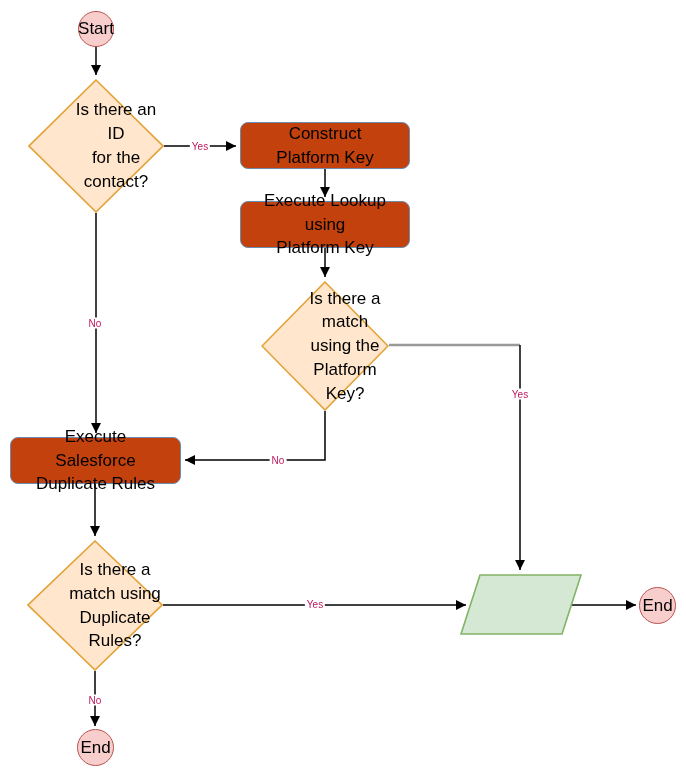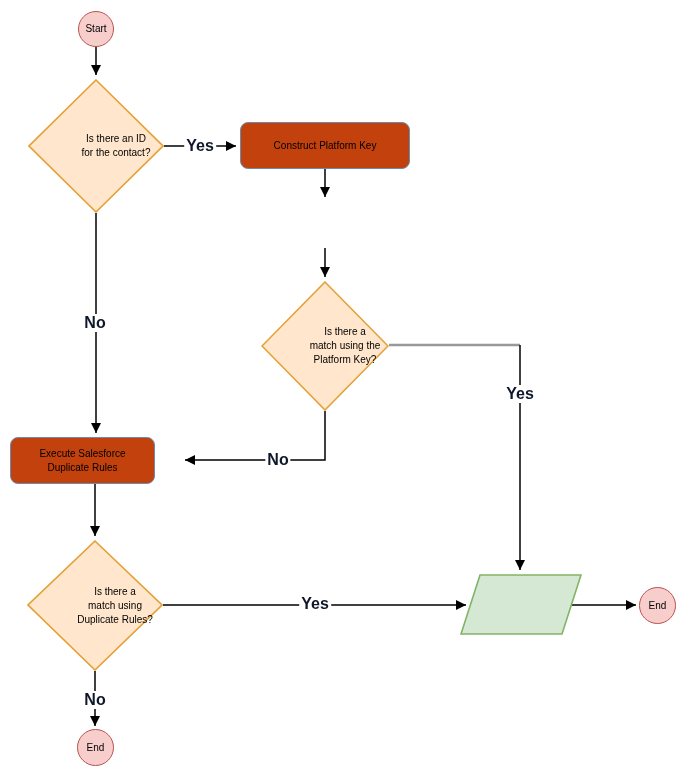--- a/index.html
+++ b/index.html
@@ -29,21 +29,21 @@
   svg.edges path.gray {
     stroke: #999999;
     stroke-width: 2.5;
   }
   .node {
     position: absolute;
     display: flex;
     align-items: center;
     justify-content: center;
     text-align: center;
-    font-size: 10px;
+    font-size: 17px;
     line-height: 1.4;
     color: #000000;
     white-space: pre-line;
     box-sizing: border-box;
   }
   .terminal {
     background: #f8cecc;
     border: 1.5px solid #b85450;
     border-radius: 50%;
   }
@@ -71,24 +71,23 @@
   polygon.output {
     fill: #d5e8d4;
     stroke: #82b366;
     stroke-width: 1.6;
   }
   .edge-label {
     position: absolute;
     transform: translate(-50%, -50%);
     background: #ffffff;
     padding: 0 2px;
-    font-size: 16px;
-    color: #0f172a;
+    font-size: 10px;
+    color: #be185d;
     z-index: 2;
-    font-weight: bold;
   }
 </style>
 </head>
 <body>
 
 <div class="canvas">
 
   <svg class="edges">
     <defs>
       <marker id="arrow" viewBox="0 0 12 12" markerWidth="12" markerHeight="12" refX="11" refY="6" orient="auto" markerUnits="userSpaceOnUse">
@@ -118,31 +117,35 @@
       <polygon class="decision" points="68,1 135,67 68,133 1,67"></polygon>
     </svg>
     <span class="node-label">Is there an ID
 for the contact?</span>
   </div>
 
   <div class="node process" style="left:240px; top:122px; width:170px; height:47px;">
     <span class="node-label">Construct Platform Key</span>
   </div>
 
+  <div class="node process" style="left:240px; top:201px; width:170px; height:47px;">
+    <span class="node-label">Execute Lookup using
+Platform Key</span>
+  </div>
 
   <div class="node shape-node" style="left:261px; top:281px; width:128px; height:130px;">
     <svg viewBox="0 0 128 130" preserveAspectRatio="none">
       <polygon class="decision" points="64,1 127,65 64,129 1,65"></polygon>
     </svg>
     <span class="node-label">Is there a
 match using the
 Platform Key?</span>
   </div>
 
-  <div class="node process" style="left:10px; top:437px; width:145px; height:47px;">
+  <div class="node process" style="left:10px; top:437px; width:171px; height:47px;">
     <span class="node-label">Execute Salesforce
 Duplicate Rules</span>
   </div>
 
   <div class="node shape-node" style="left:27px; top:540px; width:136px; height:131px;">
     <svg viewBox="0 0 136 131" preserveAspectRatio="none">
       <polygon class="decision" points="68,1 135,65 68,130 1,65"></polygon>
     </svg>
     <span class="node-label">Is there a
 match using

